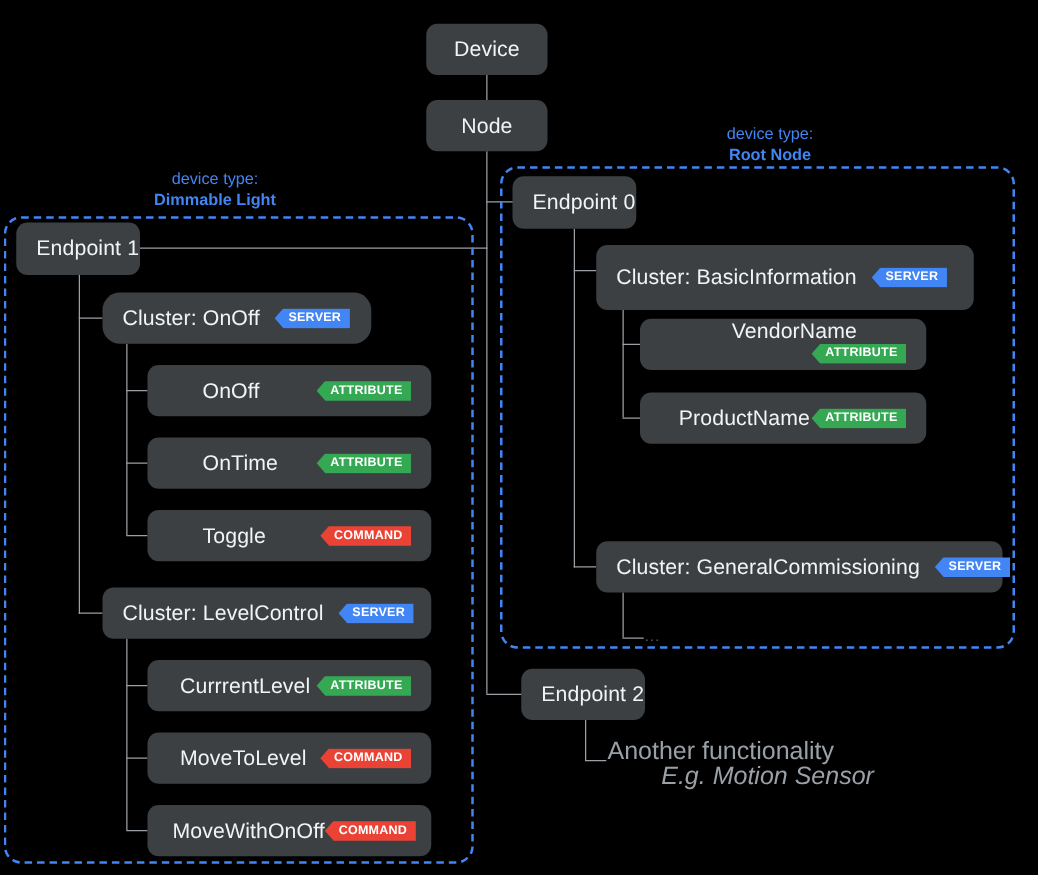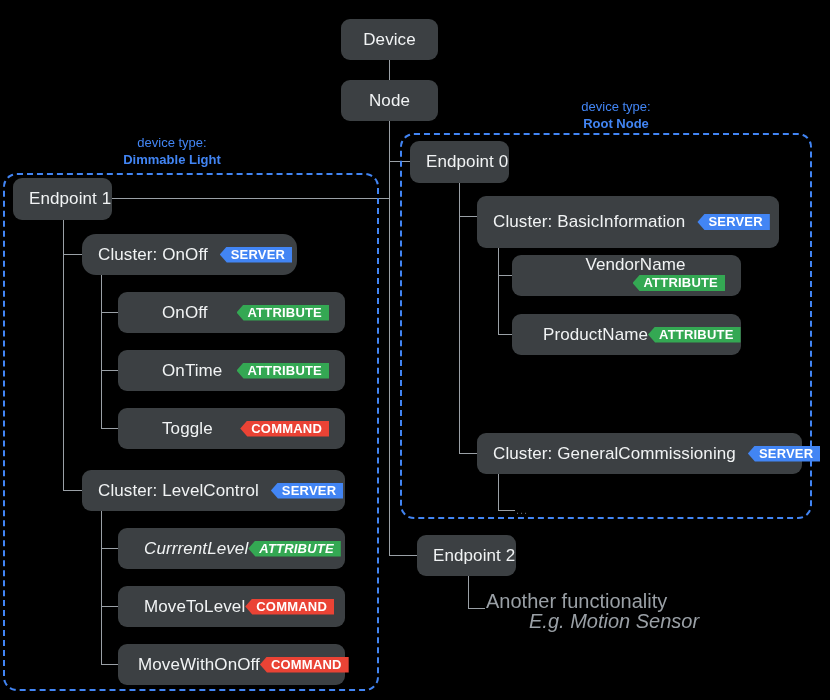--- a/index.html
+++ b/index.html
@@ -43,21 +43,21 @@
   .node-label { color: #f1f3f4; }
 
   
   .node.small { font-size: 17px; }
 
   
   .badge {
     display: inline-block;
     position: relative;
     color: #ffffff;
-    font-size: 13px;
+    font-size: 10px;
     font-weight: bold;
     letter-spacing: 0.2px;
     line-height: 16px;
     height: 16px;
     padding: 0 7px 0 11px;
     margin-left: auto;
     -webkit-clip-path: polygon(7px 0, 100% 0, 100% 100%, 7px 100%, 0 50%);
     clip-path: polygon(7px 0, 100% 0, 100% 100%, 7px 100%, 0 50%);
     box-sizing: border-box;
   }
@@ -197,21 +197,21 @@
   <div class="node padded" style="left:118px; top:408px; width:227px; height:41px; padding-left:44px;">
     <span class="node-label">Toggle</span>
     <span class="badge command">COMMAND</span>
   </div>
 
   <div class="node padded" style="left:82px; top:470px; width:263px; height:41px;">
     <span class="node-label">Cluster: LevelControl</span>
     <span class="badge server" style="margin-left:12px;">SERVER</span>
   </div>
 
-  <div class="node padded" style="left:118px; top:528px; width:227px; height:41px; padding-left:26px;font-style:italic;">
+  <div class="node padded" style="left:118px; top:528px; width:227px; height:41px; padding-left:26px;">
     <span class="node-label">CurrrentLevel</span>
     <span class="badge attribute">ATTRIBUTE</span>
   </div>
 
   <div class="node padded" style="left:118px; top:586px; width:227px; height:41px; padding-left:26px;">
     <span class="node-label">MoveToLevel</span>
     <span class="badge command">COMMAND</span>
   </div>
 
   <div class="node padded" style="left:118px; top:644px; width:227px; height:41px; padding-left:20px;">

